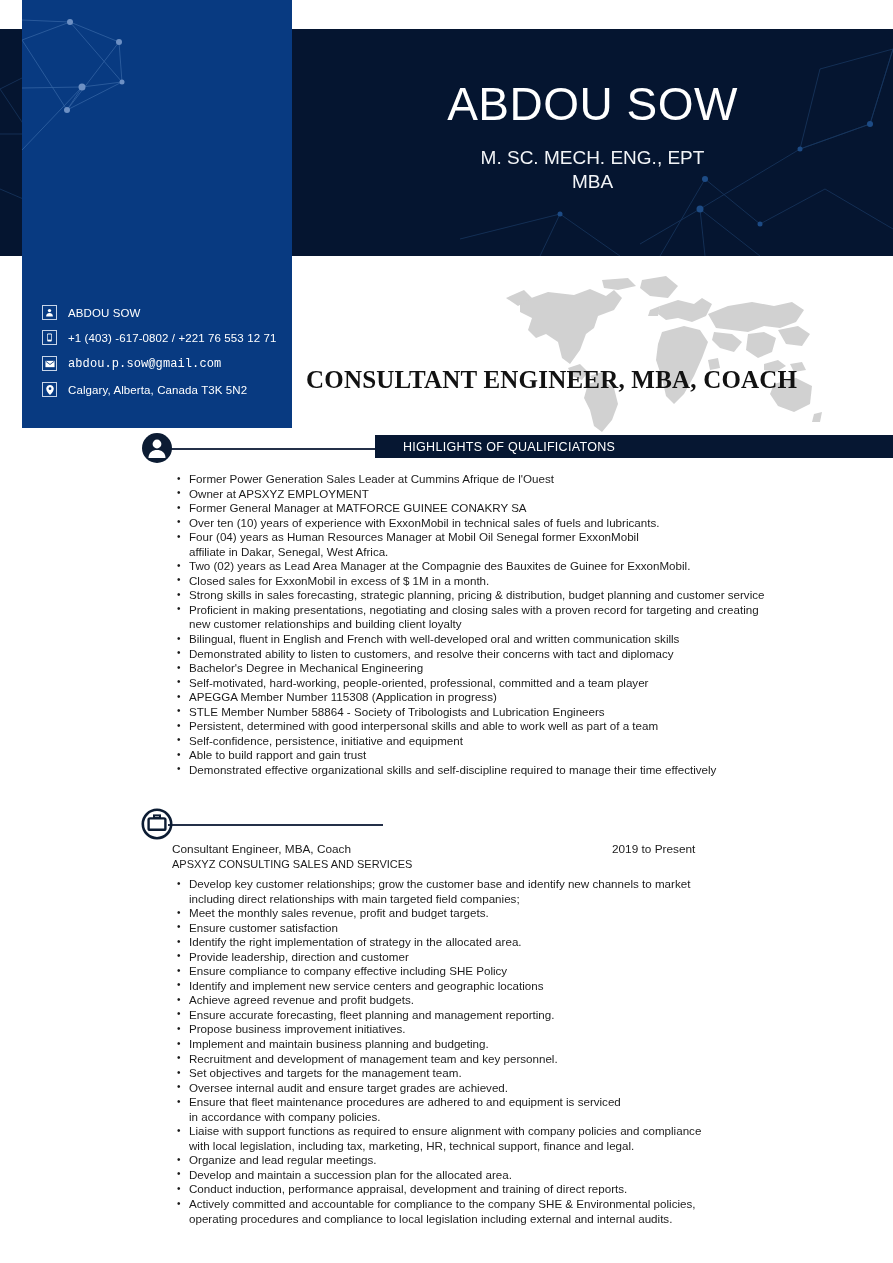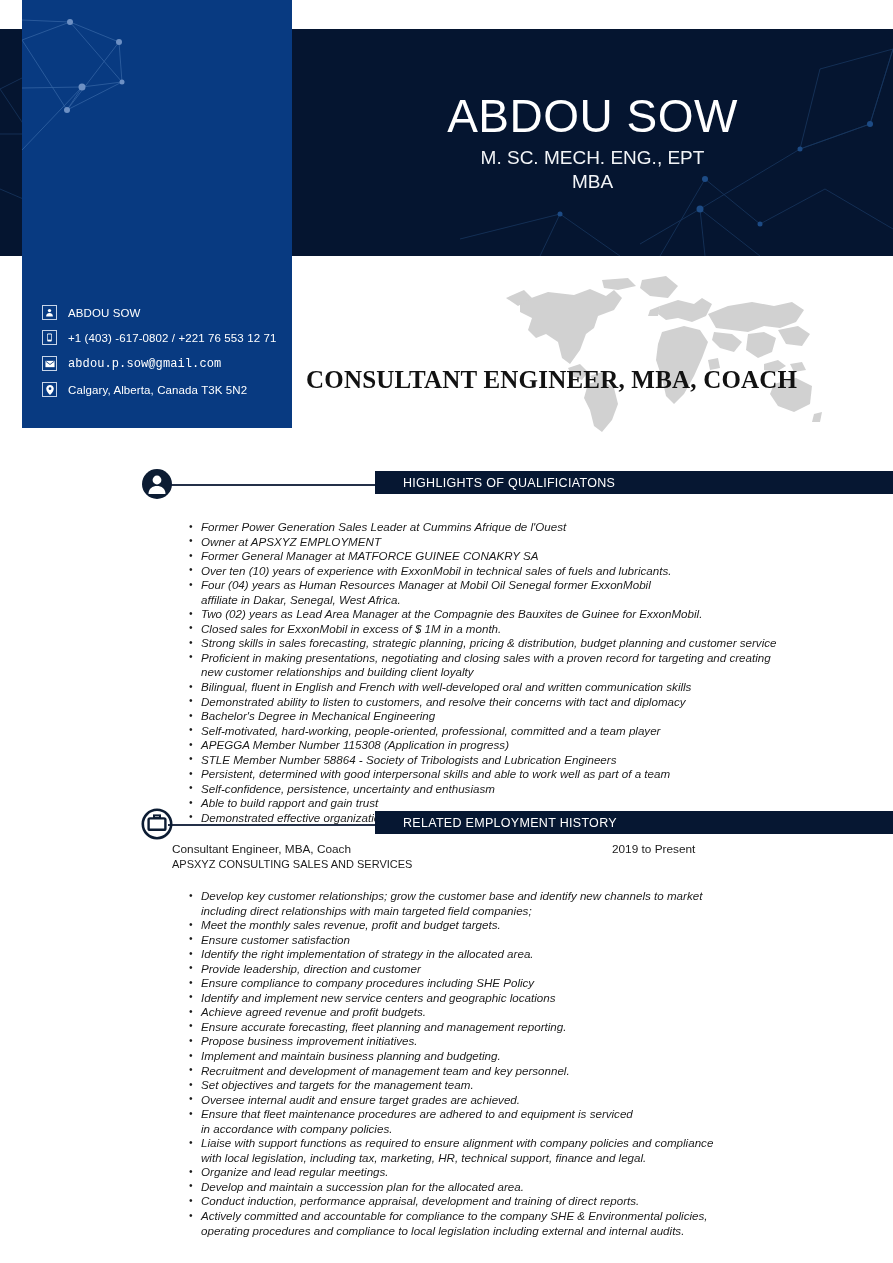--- a/index.html
+++ b/index.html
@@ -51,21 +51,21 @@
     line-height: 1.05;
     margin: 0 0 6px 0;
     white-space: nowrap;
   }
   .name-sub {
     font-size: 19px;
     color: #f2f4f7;
     font-weight: 400;
     line-height: 1.25;
     text-align: center;
-    margin: 0;
+    margin: 12px;
   }
 
   
   .blue-panel {
     position: absolute;
     left: 22px;
     top: 0;
     width: 270px;
     height: 428px;
     background: #083A81;
@@ -192,24 +192,23 @@
     color: #ffffff;
     font-size: 12.5px;
     letter-spacing: 0.3px;
     margin-left: 28px;
   }
 
   .bullets {
     position: absolute;
     left: 172px;
     width: 700px;
-    margin: 16px;
+    margin: 4px;
     padding: 0;
     list-style: none;
-    font-style: italic;
   }
   .bullets li {
     position: relative;
     padding-left: 13px;
     font-size: 11.6px;
     line-height: 14.55px;
     color: #1c1c1c;
     white-space: pre-line;
   }
   .bullets li::before {
@@ -378,21 +377,21 @@
       <path d="M262 92 L276 88 L284 94 L274 100 L262 98 Z"></path>
       <path d="M288 92 L300 90 L304 98 L292 100 Z"></path>
 
       <path d="M272 112 L294 106 L310 114 L308 132 L292 140 L276 134 L268 122 Z"></path>
       <path d="M312 142 L320 140 L318 150 L310 150 Z"></path>
     </g>
   </svg>
   <div class="tagline">CONSULTANT ENGINEER, MBA, COACH</div>
 </div>
 
-<div class="section" style="top:468px;">
+<div class="section" style="top:432px;">
   <div class="section-head">
     <span class="sec-icon">
       <svg width="32" height="32" viewBox="0 0 32 32">
         <circle cx="16" cy="16" r="15" fill="#0c1c33"></circle>
         <circle cx="16" cy="12" r="4.4" fill="#ffffff"></circle>
         <path d="M7.5 26 C7.5 20.4 11.6 18 16 18 C20.4 18 24.5 20.4 24.5 26 Z" fill="#ffffff"></path>
       </svg>
     </span>
     <span class="sec-rule"></span>
     <div class="sec-bar">
@@ -411,57 +410,54 @@
       <li>Strong skills in sales forecasting, strategic planning, pricing &amp; distribution, budget planning and customer service</li>
       <li>Proficient in making presentations, negotiating and closing sales with a proven record for targeting and creating
 new customer relationships and building client loyalty</li>
       <li>Bilingual, fluent in English and French with well-developed oral and written communication skills</li>
       <li>Demonstrated ability to listen to customers, and resolve their concerns with tact and diplomacy</li>
       <li>Bachelor's Degree in Mechanical Engineering</li>
       <li>Self-motivated, hard-working, people-oriented, professional, committed and a team player</li>
       <li>APEGGA Member Number 115308 (Application in progress)</li>
       <li>STLE Member Number 58864 - Society of Tribologists and Lubrication Engineers</li>
       <li>Persistent, determined with good interpersonal skills and able to work well as part of a team</li>
-      <li>Self-confidence, persistence, uncertainty and enthusiasm</li>
+      <li>Self-confidence, persistence, initiative and equipment</li>
       <li>Able to build rapport and gain trust</li>
       <li>Demonstrated effective organizational skills and self-discipline required to manage their time effectively</li>
     </ul>
 </div>
 
 <div class="section" style="top:808px;">
   <div class="section-head">
     <span class="sec-icon">
       <svg width="32" height="32" viewBox="0 0 32 32">
         <circle cx="16" cy="16" r="14.2" fill="none" stroke="#0c1c33" stroke-width="2.6"></circle>
         <rect x="13" y="7.4" width="6" height="2.6" fill="none" stroke="#0c1c33" stroke-width="2"></rect>
         <rect x="7.6" y="10.4" width="16.8" height="11.4" rx="1.4" fill="#ffffff" stroke="#0c1c33" stroke-width="2.4"></rect>
       </svg>
     </span>
     <span class="sec-rule"></span>
-    <div class="sec-bar">
-      <span class="sec-bar-label">RELATED EMPLOYMENT HISTORY</span>
-    </div>
   </div>
 
   <div class="job-block" style="top:34px;">
     <div class="job-row">
       <span class="job-title">Consultant Engineer, MBA, Coach</span>
       <span class="job-dates">2019 to Present</span>
     </div>
     <div class="job-company">APSXYZ CONSULTING SALES AND SERVICES</div>
   </div>
 
   <ul class="bullets" style="top:65px;">
       <li>Develop key customer relationships; grow the customer base and identify new channels to market
 including direct relationships with main targeted field companies;</li>
       <li>Meet the monthly sales revenue, profit and budget targets.</li>
       <li>Ensure customer satisfaction</li>
       <li>Identify the right implementation of strategy in the allocated area.</li>
       <li>Provide leadership, direction and customer</li>
-      <li>Ensure compliance to company procedures including SHE Policy</li>
+      <li>Ensure compliance to company effective including SHE Policy</li>
       <li>Identify and implement new service centers and geographic locations</li>
       <li>Achieve agreed revenue and profit budgets.</li>
       <li>Ensure accurate forecasting, fleet planning and management reporting.</li>
       <li>Propose business improvement initiatives.</li>
       <li>Implement and maintain business planning and budgeting.</li>
       <li>Recruitment and development of management team and key personnel.</li>
       <li>Set objectives and targets for the management team.</li>
       <li>Oversee internal audit and ensure target grades are achieved.</li>
       <li>Ensure that fleet maintenance procedures are adhered to and equipment is serviced
 in accordance with company policies.</li>

